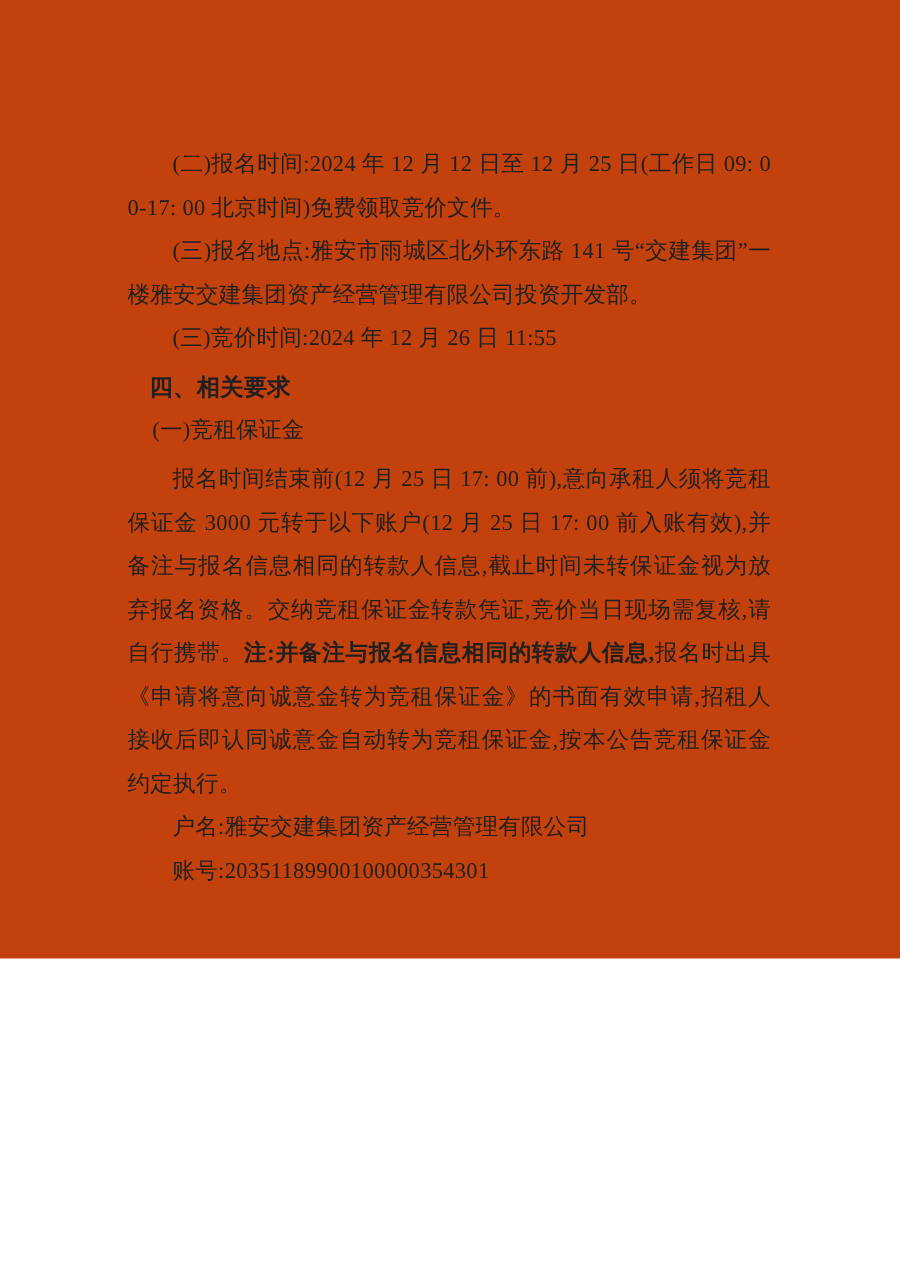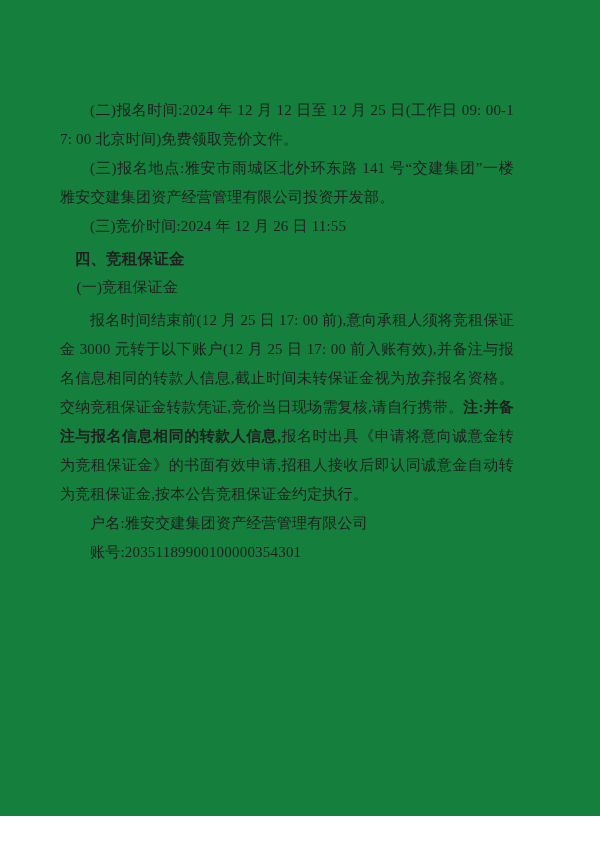--- a/index.html
+++ b/index.html
@@ -6,23 +6,23 @@
   html, body { background: #ffffff; }
   body {
     width: 600px;
     height: 848px;
     overflow: hidden;
     font-family: "Liberation Serif", "DejaVu Serif", serif;
     color: #1f1f1f;
   }
   .page {
     width: 600px;
-    height: 816px;
-    padding: 96px 86px 0 60px;
-    background: #15803d;
+    height: 639px;
+    padding: 96px 86px 0 85px;
+    background: #c2410c;
   }
   .para {
     font-size: 15px;
     line-height: 29px;
     text-align: justify;
     text-justify: inter-ideograph;
     text-indent: 2em;
     letter-spacing: 0.2px;
     word-break: break-all;
   }
@@ -46,21 +46,21 @@
 <div class="page">
 
   <p class="para">(二)报名时间:2024 年 12 月 12 日至 12 月 25 日(工作日 09: 00-17: 00 北京时间)免费领取竞价文件。</p>
 
   <p class="para">(三)报名地点:雅安市雨城区北外环东路 141 号“交建集团”一楼雅安交建集团资产经营管理有限公司投资开发部。</p>
 
 
   <p class="para">(三)竞价时间:2024 年 12 月 26 日 11:55</p>
 
 
-  <h2 class="heading">四、竞租保证金</h2>
+  <h2 class="heading">四、相关要求</h2>
 
   <p class="para sub-heading">(一)竞租保证金</p>
 
   <p class="para deposit-para"><span>报名时间结束前(12 月 25 日 17: 00 前),意向承租人须将竞租保证金 3000 元转于以下账户(12 月 25 日 17: 00 前入账有效),并备注与报名信息相同的转款人信息,截止时间未转保证金视为放弃报名资格。交纳竞租保证金转款凭证,竞价当日现场需复核,请自行携带。</span><span class="bold">注:并备注与报名信息相同的转款人信息,</span><span>报名时出具《申请将意向诚意金转为竞租保证金》的书面有效申请,招租人接收后即认同诚意金自动转为竞租保证金,按本公告竞租保证金约定执行。</span></p>
 
   <p class="para">户名:雅安交建集团资产经营管理有限公司</p>
 
   <p class="para">账号:20351189900100000354301</p>
 
 </div>

